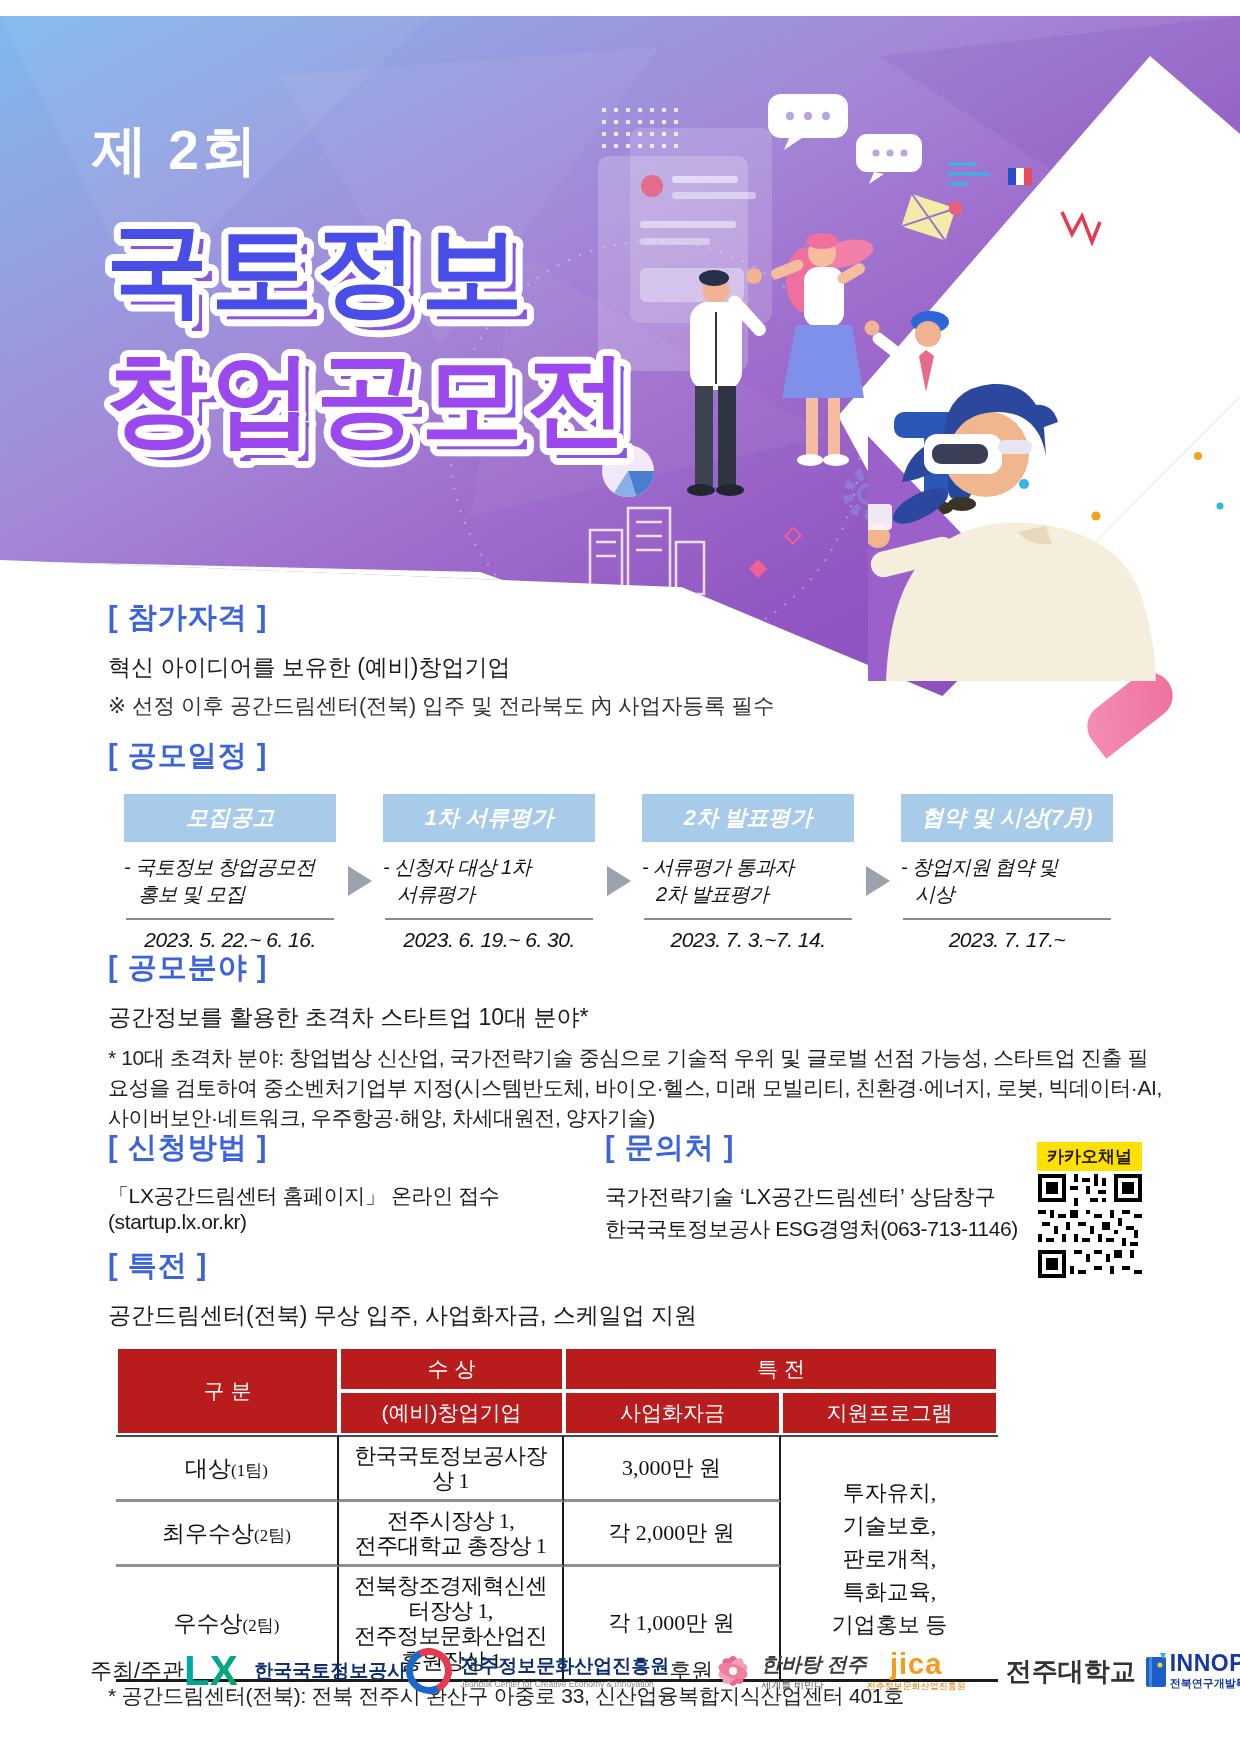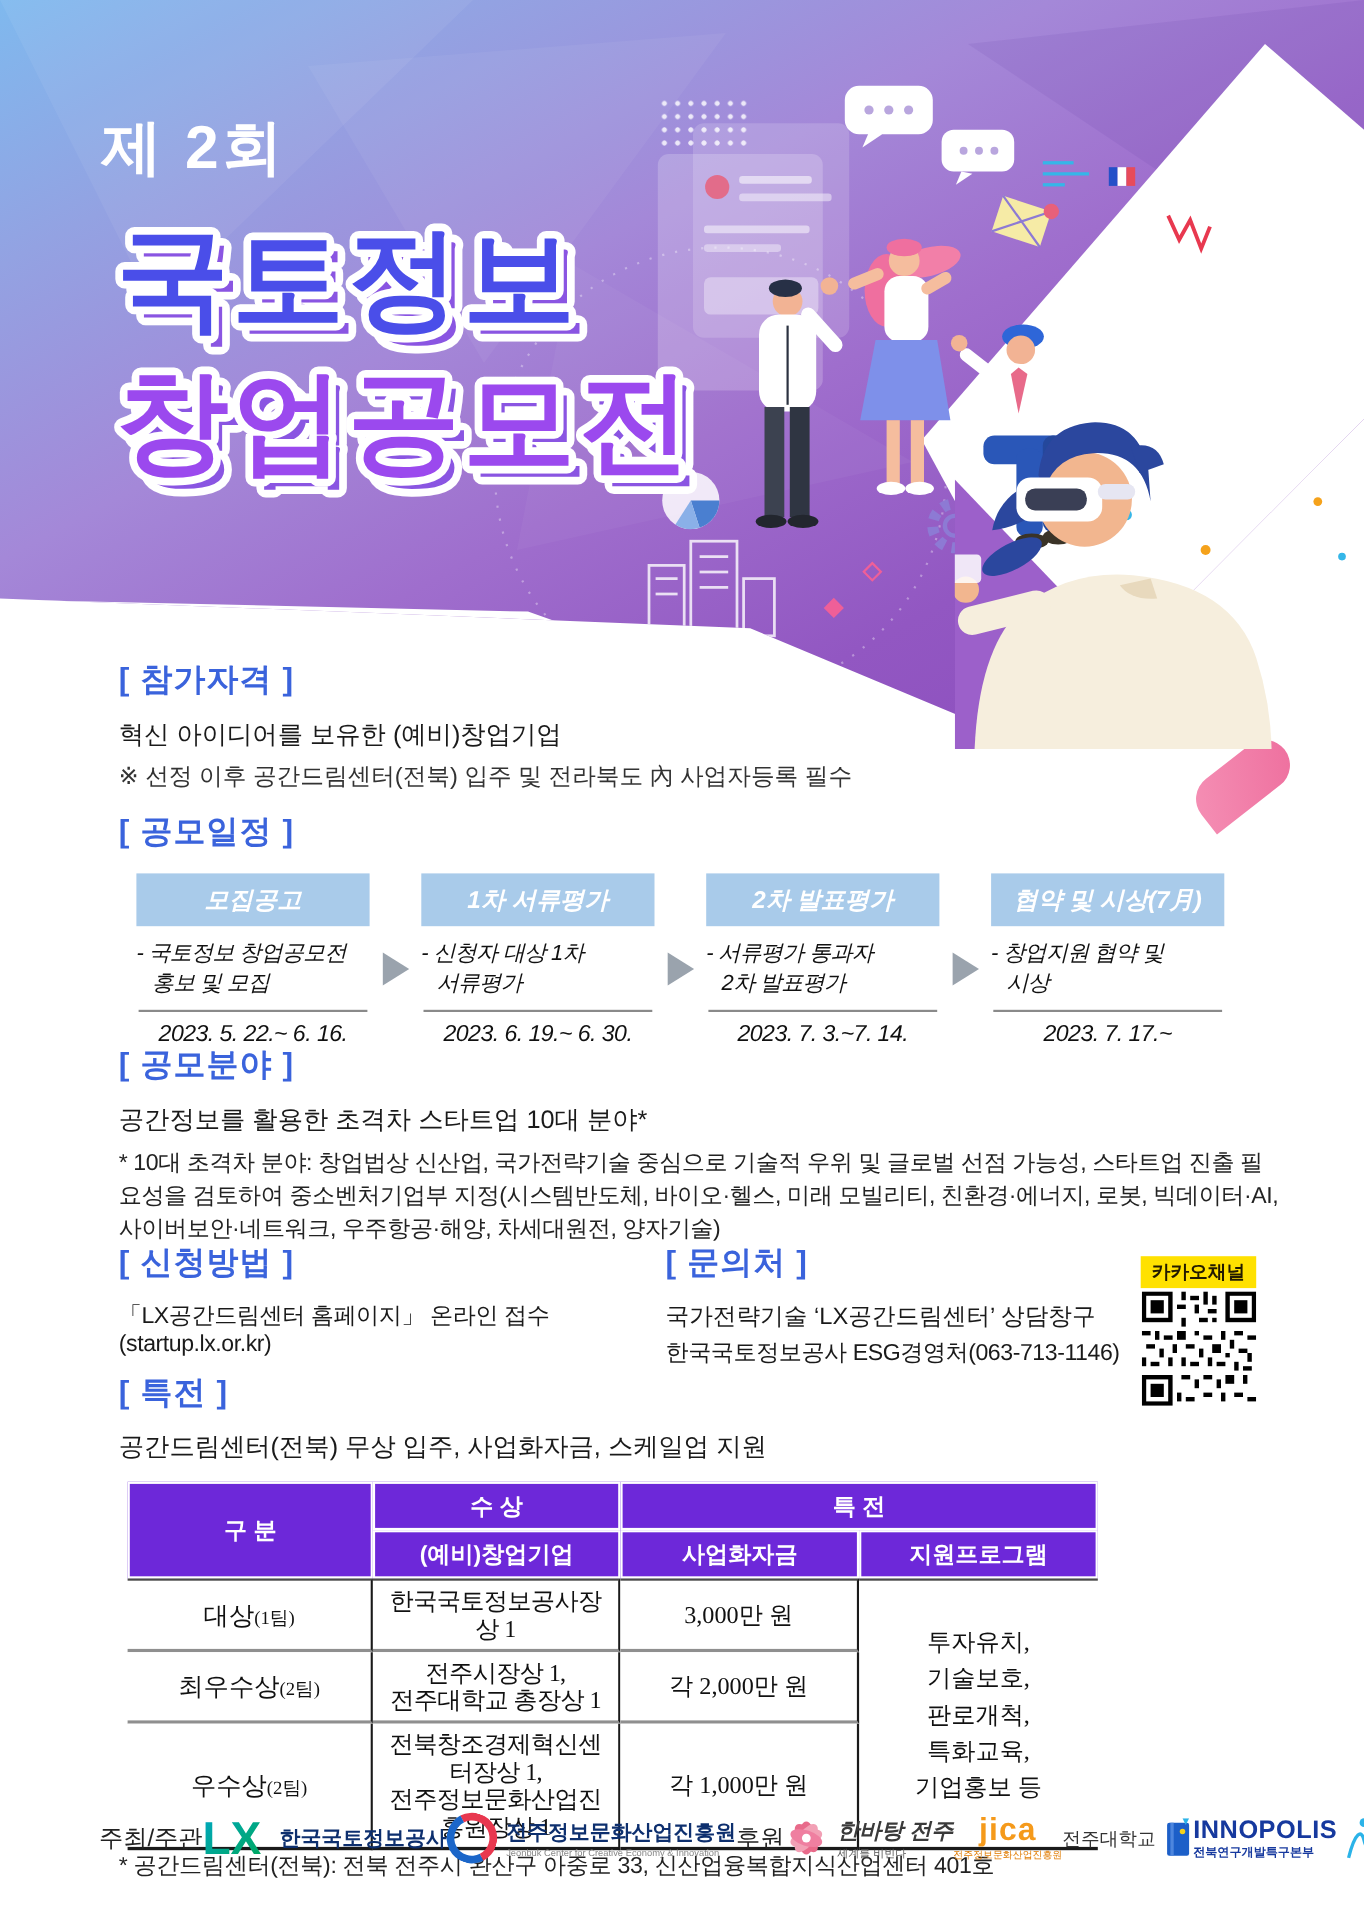--- a/index.html
+++ b/index.html
@@ -1,21 +1,21 @@
 <!DOCTYPE html>
 <html><head>
 <meta charset="utf-8">
 <style>
   html,body{margin:0;padding:0;}
   body{width:1240px;height:1754px;position:relative;background:#fff;
        font-family:"Liberation Sans","DejaVu Sans",sans-serif;overflow:hidden;color:#111;}
   .poster{position:absolute;inset:0;}
 
   
-  .hero{position:absolute;left:0;top:0;width:1240px;height:680px;
+  .hero{position:absolute;left:0;top:16px;width:1240px;height:680px;
         background:linear-gradient(152deg,#7fb9ee 0%,#93a2e2 18%,#a488d8 38%,#9f6ecd 55%,#9257c2 75%,#8a4bbc 100%);
         clip-path:polygon(0 0,100% 0,100% 56%,76% 100%,55% 84%,28% 82%,0 80%);}
   .hero-art{position:absolute;inset:0;width:1240px;height:680px;}
   .hero-titles{position:absolute;left:92px;top:98px;z-index:3;}
   .edition{font-size:55px;font-weight:900;color:#fff;letter-spacing:3px;}
   .title-svg{display:block;margin-top:4px;}
   .title-svg text{font-family:"Liberation Sans","DejaVu Sans",sans-serif;font-weight:900;font-size:102px;letter-spacing:3px;stroke-linejoin:round;}
   .title-svg .shadow{fill:#8a55e2;stroke:#fff;stroke-width:14;paint-order:stroke;}
   .title-svg .main{stroke:#fff;stroke-width:14;paint-order:stroke;}
   .title-svg .blue{fill:#4a4ee9;}
@@ -55,21 +55,21 @@
   .sec-contact .line1{margin-top:14px;font-size:21.5px;color:#1a1a1a;}
   .sec-contact .line2{margin-top:4px;font-size:21px;color:#1a1a1a;letter-spacing:-0.4px;}
 
   .qr-block{position:absolute;left:1030px;top:1142px;width:112px;text-align:right;}
   .qr-tag{display:inline-block;background:#ffe100;color:#221a00;font-size:17px;font-weight:bold;padding:3px 10px;}
   .qr{display:block;margin-top:3px;margin-left:auto;background:#fff;}
 
   .sec-benefits{top:1246px;width:1010px;}
   .sec-benefits .summary{margin-top:14px;font-size:23px;color:#1a1a1a;}
   .benefits-table{border-collapse:separate;border-spacing:0;margin-top:16px;margin-left:8px;}
-  .benefits-table th{background:#6d28d9;color:#fff;font-weight:bold;font-size:21px;border:2px solid #fff;padding:6px 4px;}
+  .benefits-table th{background:#b91c1c;color:#fff;font-weight:normal;font-size:21px;border:2px solid #fff;padding:6px 4px;}
   .benefits-table td{font-size:22px;color:#111;text-align:center;padding:6px 6px;background:#fff;vertical-align:middle;font-family:Liberation Serif, serif;}
   .c-line{border-right:2px solid #1a1a1a;}
   .bt{border-top:2px solid #4a4a4a;}
   .bb-gray{border-bottom:3px solid #8f8f8f;}
   .bb-dark{border-bottom:3px solid #1a1a1a;}
   .td-award{text-align:left;padding-left:14px;white-space:pre-line;line-height:25px;font-size:22px;letter-spacing:-0.6px;}
   .td-fund{font-size:23px;}
   .td-program{white-space:pre-line;line-height:33px;font-size:23px;}
   .grade{font-size:23px;}
   .teams{font-size:17px;}
@@ -81,21 +81,21 @@
   .f-org{display:flex;align-items:center;gap:8px;}
   .f-org.col{flex-direction:column;gap:1px;align-items:center;}
   .f-name{font-size:19px;font-weight:bold;color:#0d2f6e;white-space:nowrap;}
   .f-sub{font-size:8.5px;color:#888;white-space:nowrap;}
   .f-sub.o{color:#e07b00;font-size:9px;}
   .f-sub.b{color:#16399e;font-size:11px;font-weight:bold;}
   .f-sub.r{color:#555;font-size:10px;}
   .f-script{font-size:20px;font-weight:bold;color:#3a3a3a;font-style:italic;white-space:nowrap;}
   .ring{width:32px;height:32px;border-radius:50%;border:7px solid #1b66c9;border-top-color:#e8384f;border-right-color:#e8384f;transform:rotate(18deg);}
   .jica{font-size:29px;font-weight:900;color:#f59a1b;letter-spacing:1px;line-height:1;}
-  .f-univ{font-size:17px;font-weight:400;color:#333;white-space:nowrap;}
+  .f-univ{font-size:26px;font-weight:700;color:#333;white-space:nowrap;margin-left:40px;}
   .inno{font-size:23px;font-weight:900;color:#16399e;letter-spacing:0.5px;line-height:1.1;}
 </style>
 </head>
 <body>
 
 <div class="poster">
 
   <div class="hero">
     <svg class="hero-art" viewBox="0 0 1240 680" preserveAspectRatio="none">
 

